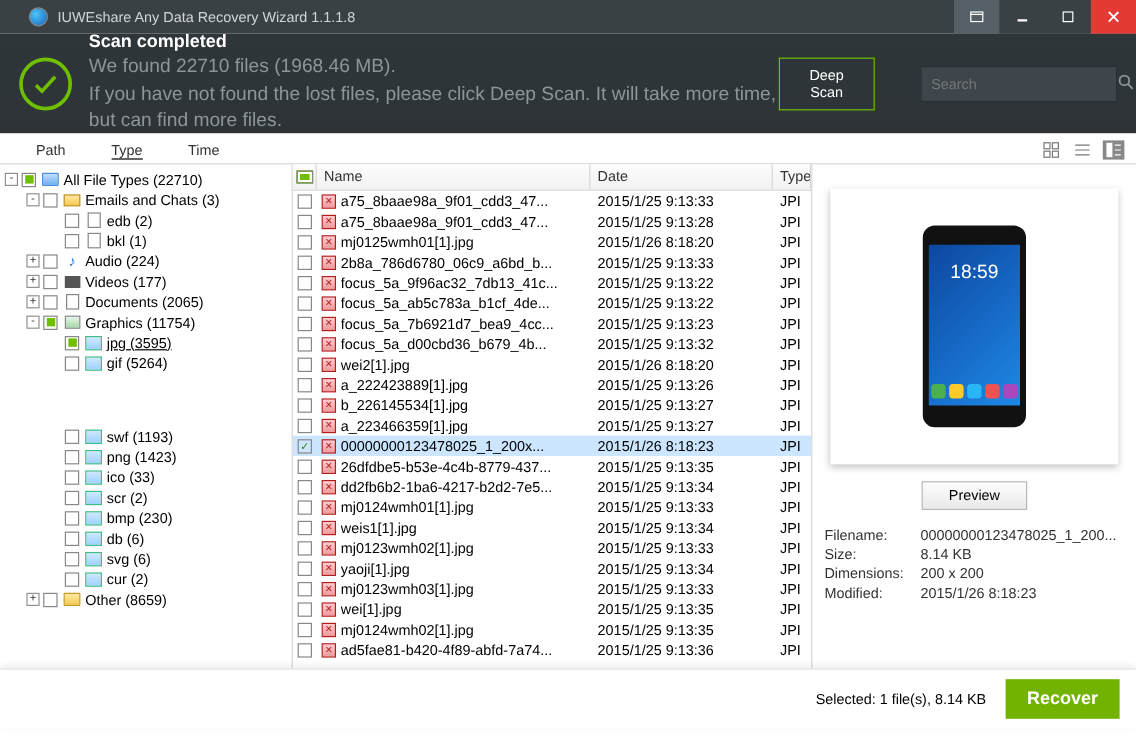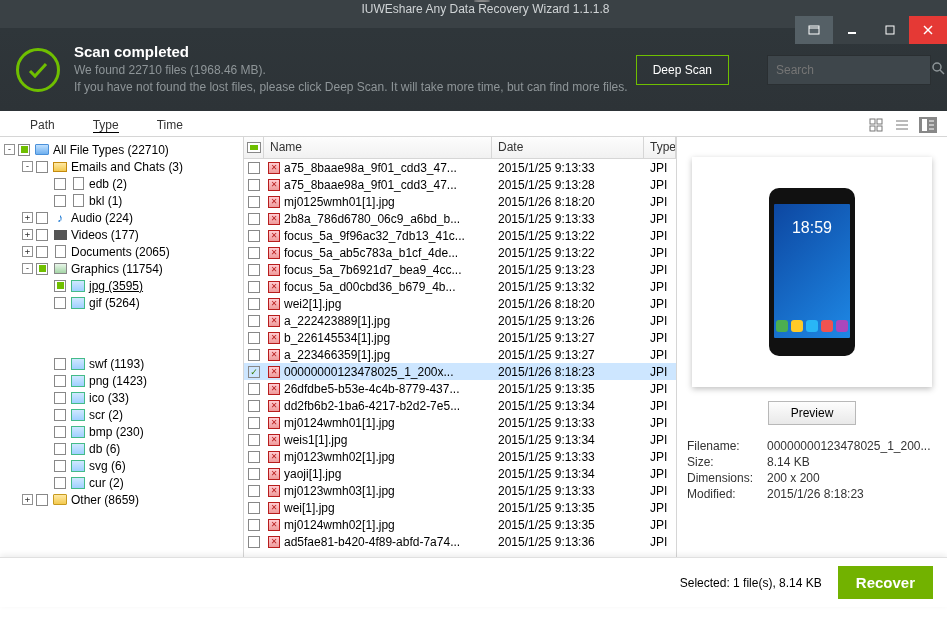--- a/index.html
+++ b/index.html
@@ -1,33 +1,33 @@
 <!DOCTYPE html>
 <html><head>
 <meta charset="utf-8">
 <style>
 * { margin:0; padding:0; box-sizing:border-box; font-family:"Segoe UI",Tahoma,sans-serif; font-size:12px; }
 body { width:947px; height:619px; background:#fff; overflow:hidden; position:relative; }
 
 
-.titlebar { height:28px; background:#3a4145; display:flex; align-items:center; padding-left:24px; color:#d0d4d6;flex-direction:column; }
+.titlebar { height:28px; background:#3a4145; display:flex; align-items:center; padding-left:24px; color:#d0d4d6; }
 .titlebar .app-icon { width:16px; height:16px; border-radius:50%; background:radial-gradient(circle at 35% 35%,#4fc3f7,#1565c0); margin-right:8px; border:1px solid #888; }
 .titlebar .wincontrols { margin-left:auto; display:flex; }
 .titlebar .wincontrols div { width:38px; height:28px; display:flex; align-items:center; justify-content:center; color:#fff; }
 .titlebar .wincontrols .wm { background:#556066; margin-right:0px;}
 .titlebar .wincontrols .min { background:#3a4145; }
 .titlebar .wincontrols .max { background:#3a4145; }
 .titlebar .wincontrols .close { background:#e53935; }
 
 
 .header { height:83px; background:linear-gradient(#2f363a,#2d3337); display:flex; align-items:center; padding:10px 16px; color:#fff; }
 .checkcircle { width:44px; height:44px; border:3px solid #6fbf00; border-radius:50%; display:flex; align-items:center; justify-content:center; margin-right:14px; flex-shrink:0; }
 .checkcircle svg { width:24px; height:24px; }
 .scantext .title { font-size:15px; font-weight:600; color:#fff; margin-bottom:2px;}
-.scantext .sub { font-size:12px; color:#8e9598; line-height:1.4; }
+.scantext .sub { font-size:16px; color:#8e9598; line-height:1.4; }
 .deep-scan { margin-left:auto; margin-right:38px; border:1px solid #6fbf00; color:#fff; padding:7px 16px; background:transparent; }
 .searchbox { width:164px; height:30px; background:#3e464b; border:1px solid #2a2f32; display:flex; align-items:center; padding:0 8px; color:#8e9598; }
 .searchbox input { flex:1; background:transparent; border:none; outline:none; color:#ccc; }
 
 
 .viewrow { height:26px; border-bottom:1px solid #d6d6d6; display:flex; align-items:flex-end; padding:0 10px;}
 .viewrow .filtertabs { display:flex; gap:18px; padding-bottom:3px;}
 .viewrow .filtertabs span { color:#333; cursor:default;margin-left:20px; }
 .viewrow .filtertabs .active { border-bottom:1px solid #000; }
 .viewrow .viewicons { margin-left:auto; display:flex; gap:8px; padding-bottom:3px;}

